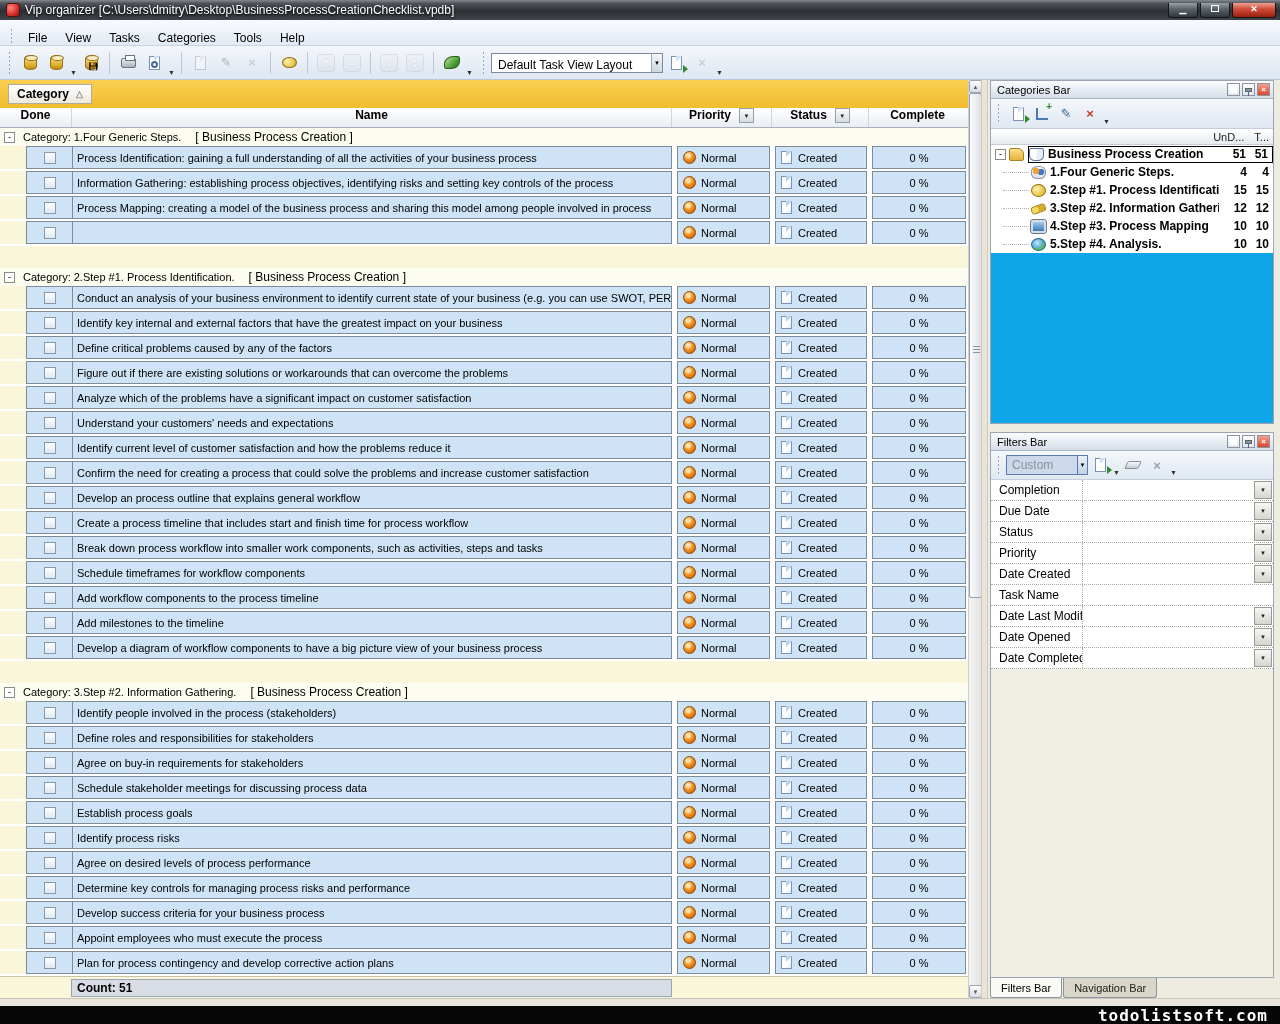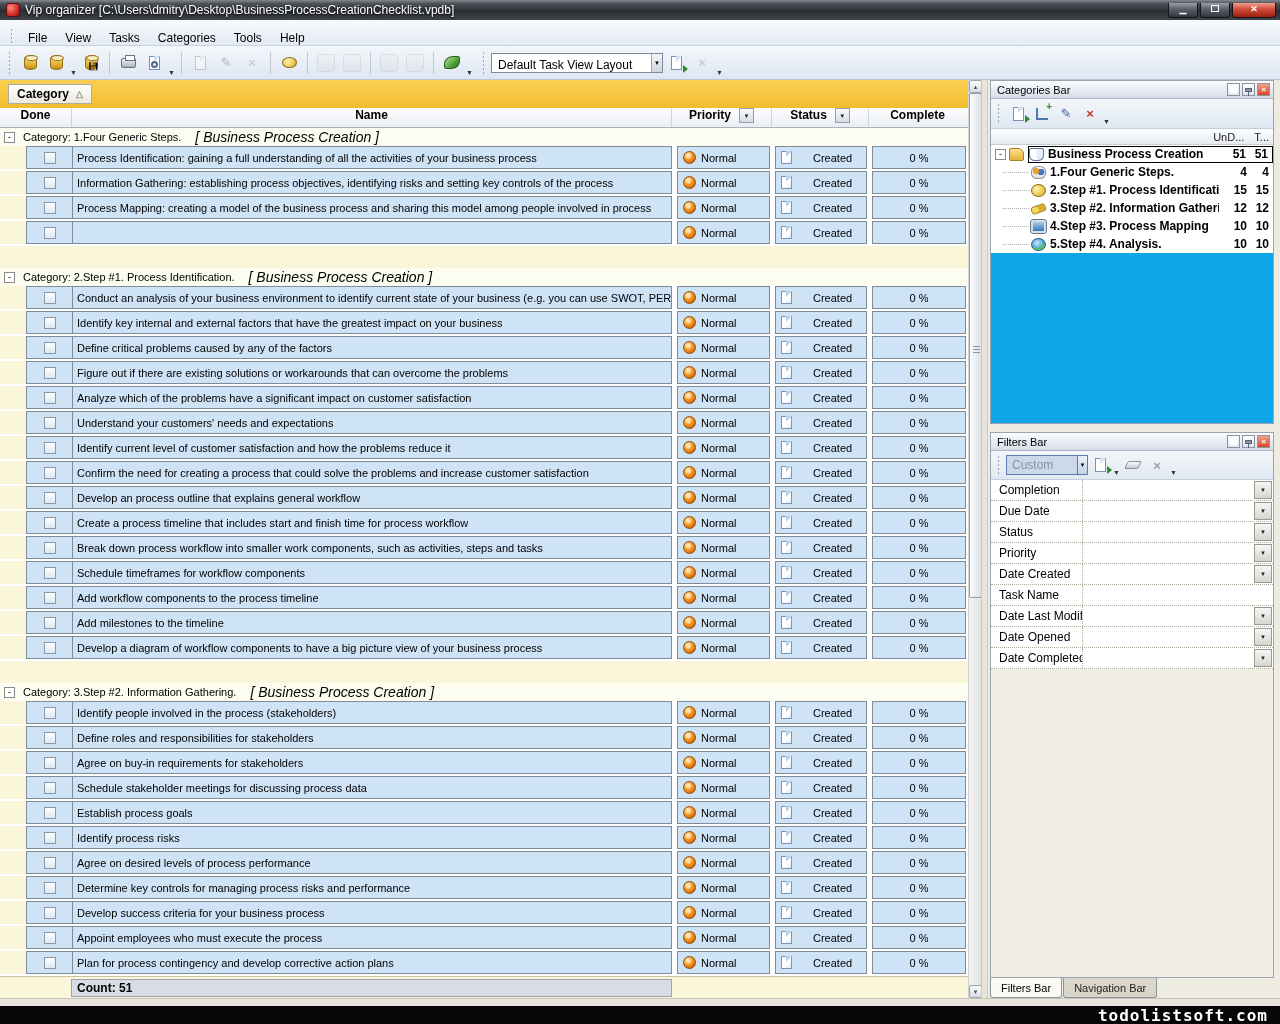--- a/index.html
+++ b/index.html
@@ -69,31 +69,31 @@
     background:linear-gradient(#ffffff,#e9edf2); border-bottom:1px solid #a8b2be; display:flex; font-weight:bold; font-size:12px; }
   .hcell { display:flex; justify-content:center; border-right:1px solid #cfd5dc; position:relative; }
   .fbtn { width:15px; height:15px; margin-left:8px; background:linear-gradient(#fafafa,#d6dbe2); border:1px solid #96a0ac;
     font-size:6px; color:#222; display:flex; align-items:center; justify-content:center; }
 
   .grid-body { position:absolute; left:0; top:48px; width:968px; height:848px; overflow:hidden; background:#fff; }
   .group-row { height:18px; background:#fdfcf0; display:flex; align-items:center; padding-left:4px; }
   .expand-box { width:11px; height:11px; background:#fff; border:1px solid #8a8a8a; font:9px/9px "DejaVu Sans Mono",monospace;
     text-align:center; margin-right:8px; flex:none; }
   .group-label { font-size:11px; }
-  .group-suffix { font-size:14px; margin-left:14px;font-style:italic; }
+  .group-suffix { font-size:12px; margin-left:14px; }
   .task-row { height:23px; margin-bottom:2px; display:flex; }
   .row-indent { width:26px; background:#faf6da; flex:none; }
   .cellbox { border:1px solid #7e8c9a; background:#cfe3f6; display:flex; align-items:center; }
   .cell-main { width:646px; flex:none; }
   .cell-done { width:46px; height:100%; border-right:1px solid #7e8c9a; display:flex; align-items:center; justify-content:center; flex:none;}
   .checkbox { width:12px; height:12px; background:linear-gradient(#ffffff,#dce8f2); border:1px solid #8a98a8; }
   .cell-name { padding-left:4px; font-size:11px; white-space:nowrap; overflow:hidden; }
   .gap5 { width:5px; background:#fff; flex:none; }
   .cell-priority { width:93px; flex:none; padding-left:5px; }
-  .cell-status { width:92px; flex:none; padding-left:5px;gap:15px; }
+  .cell-status { width:92px; flex:none; padding-left:5px; }
   .cell-complete { width:94px; flex:none; justify-content:center; }
   .pball { width:13px; height:13px; border-radius:50%; margin-right:5px; flex:none;
     background:radial-gradient(circle at 38% 32%, #ffe2b0 0 18%, #f59a28 40%, #d96a08 75%, #a84c00); border:1px solid #8c4a06;}
   .doc { width:11px; height:13px; margin-right:6px; flex:none; background:linear-gradient(135deg,#fff 60%,#dbe9f6); border:1px solid #7a94ba; position:relative;}
   .doc::before { content:""; position:absolute; right:-1px; top:-1px; border:3px solid; border-color:#b9d2ea transparent transparent #b9d2ea; }
   .celltxt { font-size:11px; }
   .group-sep { height:22px; background:#faf6da; }
 
   .count-row { position:absolute; left:0; bottom:0; width:968px; height:22px; background:#faf6da; border-top:1px solid #c8c4a8; }
   .count-box { position:absolute; left:71px; top:2px; width:601px; height:18px; background:#d8dde5; border:1px solid #9aa4b0;

